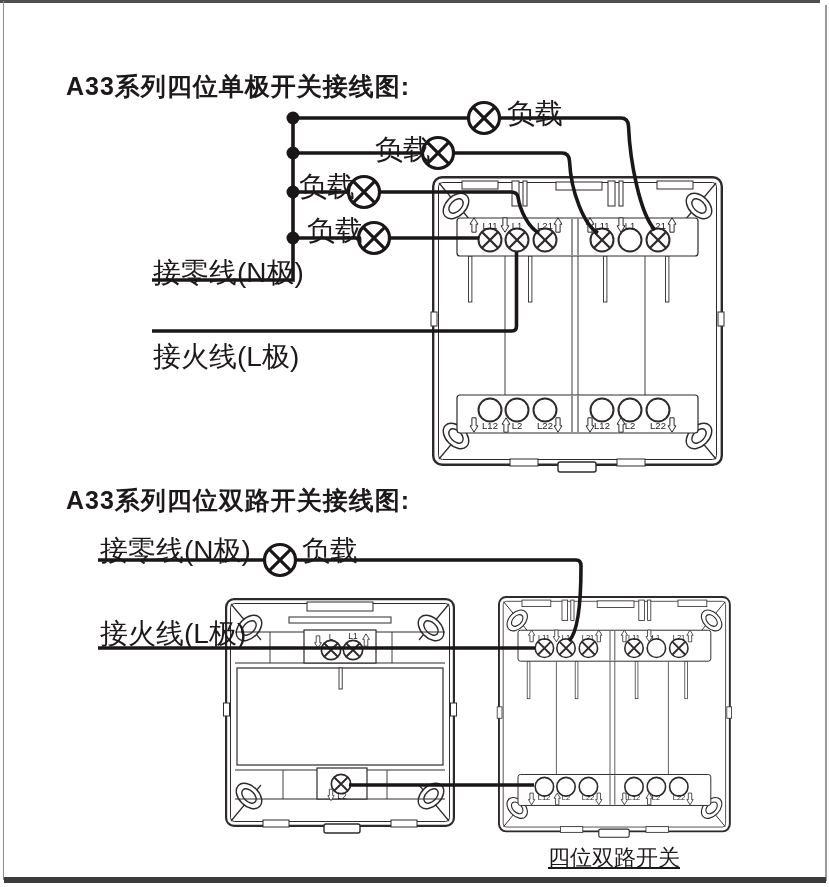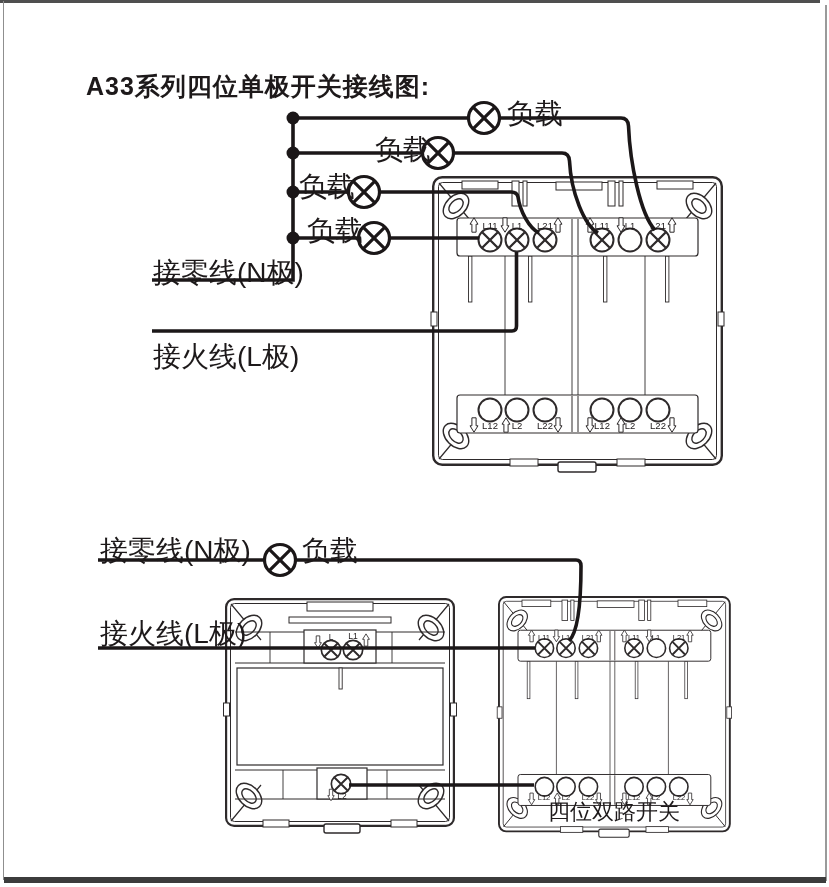--- a/index.html
+++ b/index.html
@@ -1,20 +1,20 @@
 <!DOCTYPE html>
 <html><head>
 <meta charset="utf-8">
 <style>
   html,body{margin:0;padding:0;background:#ffffff;}
   .page{position:relative;width:829px;height:887px;background:#fff;overflow:hidden;
         font-family:"Liberation Sans","DejaVu Sans",sans-serif;color:#1d191a;}
   .art{position:absolute;left:0;top:0;}
   .frame{position:absolute;}
-  .title{position:absolute;font-size:25px;font-weight:700;letter-spacing:1px;white-space:nowrap;margin-left:20px;}
+  .title{position:absolute;font-size:25px;font-weight:700;letter-spacing:1px;white-space:nowrap;}
   .cn{position:absolute;font-size:28px;font-weight:500;white-space:nowrap;}
   .cap{position:absolute;font-size:22px;font-weight:500;white-space:nowrap;transform:translate(-50%,0);}
   .tl{position:absolute;font-weight:400;white-space:nowrap;transform:translate(-50%,-50%);}
   .t9{font-size:9.5px;}
   .t8{font-size:8.5px;}
   .t7{font-size:7.5px;}
 </style>
 </head>
 <body>
 
@@ -184,20 +184,21 @@
   <span class="tl t9" style="left:602px;top:225px;">L11</span>
   <span class="tl t9" style="left:630px;top:225px;">L1</span>
   <span class="tl t9" style="left:658px;top:225px;">L21</span>
   <span class="tl t9" style="left:490px;top:425px;">L12</span>
   <span class="tl t9" style="left:517px;top:425px;">L2</span>
   <span class="tl t9" style="left:545px;top:425px;">L22</span>
   <span class="tl t9" style="left:602px;top:425px;">L12</span>
   <span class="tl t9" style="left:630px;top:425px;">L2</span>
   <span class="tl t9" style="left:658px;top:425px;">L22</span>
 
+  <div class="title" style="left:66px;top:484px;">A33系列四位双路开关接线图:</div>
   <div class="cn" style="left:100px;top:532px;">接零线(N极)</div>
   <div class="cn" style="left:302px;top:532px;">负载</div>
   <div class="cn" style="left:100px;top:615px;">接火线(L极)</div>
 
   <span class="tl t8" style="left:331px;top:637px;">L</span>
   <span class="tl t8" style="left:353px;top:636px;">L1</span>
   <span class="tl t8" style="left:342px;top:796px;">L2</span>
 
   <span class="tl t7" style="left:544px;top:637px;">L11</span>
   <span class="tl t7" style="left:566px;top:637px;">L1</span>
@@ -205,15 +206,15 @@
   <span class="tl t7" style="left:634px;top:637px;">L11</span>
   <span class="tl t7" style="left:656px;top:637px;">L1</span>
   <span class="tl t7" style="left:679px;top:637px;">L21</span>
   <span class="tl t7" style="left:544px;top:797px;">L12</span>
   <span class="tl t7" style="left:566px;top:797px;">L2</span>
   <span class="tl t7" style="left:588px;top:797px;">L22</span>
   <span class="tl t7" style="left:634px;top:797px;">L12</span>
   <span class="tl t7" style="left:656px;top:797px;">L2</span>
   <span class="tl t7" style="left:679px;top:797px;">L22</span>
 
-  <div class="cap" style="left:614px;top:797px;">四位双路开关</div>
+  <div class="cap" style="left:614px;top:843px;text-decoration:underline;">四位双路开关</div>
 
 </div>
 
 </body></html>

